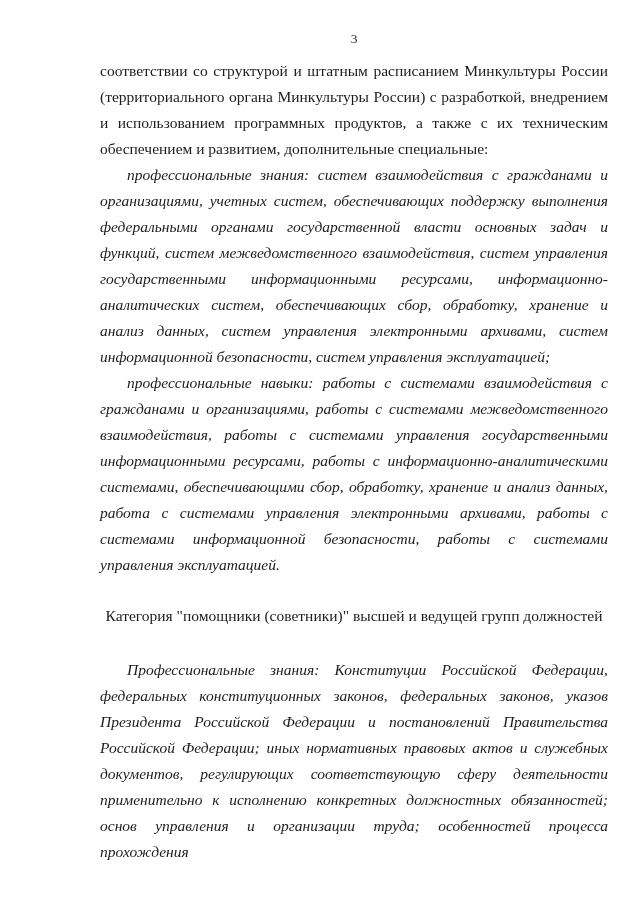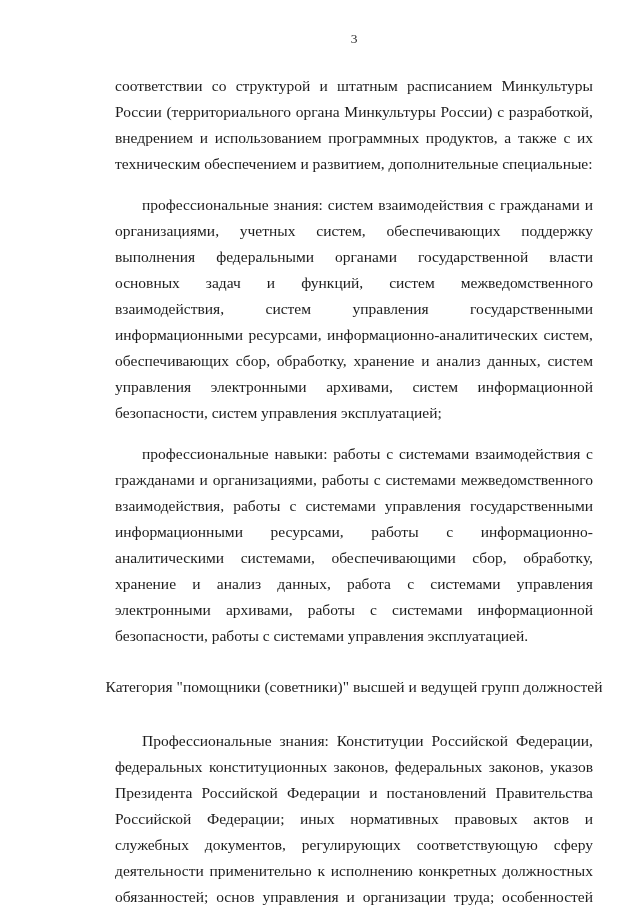--- a/index.html
+++ b/index.html
@@ -28,26 +28,27 @@
   }
   .content {
     position: absolute;
     top: 58px;
     left: 100px;
     width: 508px;
     font-size: 15.5px;
     line-height: 26px;
   }
   .para {
-    margin: 15px;
+    margin: 0;
     text-align: justify;
     text-justify: inter-word;
   }
   .para.indent {
     text-indent: 27px;
+    font-style: italic;
   }
   .section-heading {
     margin: 25px 0 28px 0;
     text-align: center;
     font-size: 15.5px;
     font-weight: normal;
     line-height: 26px;
   }
 </style>
 </head>

